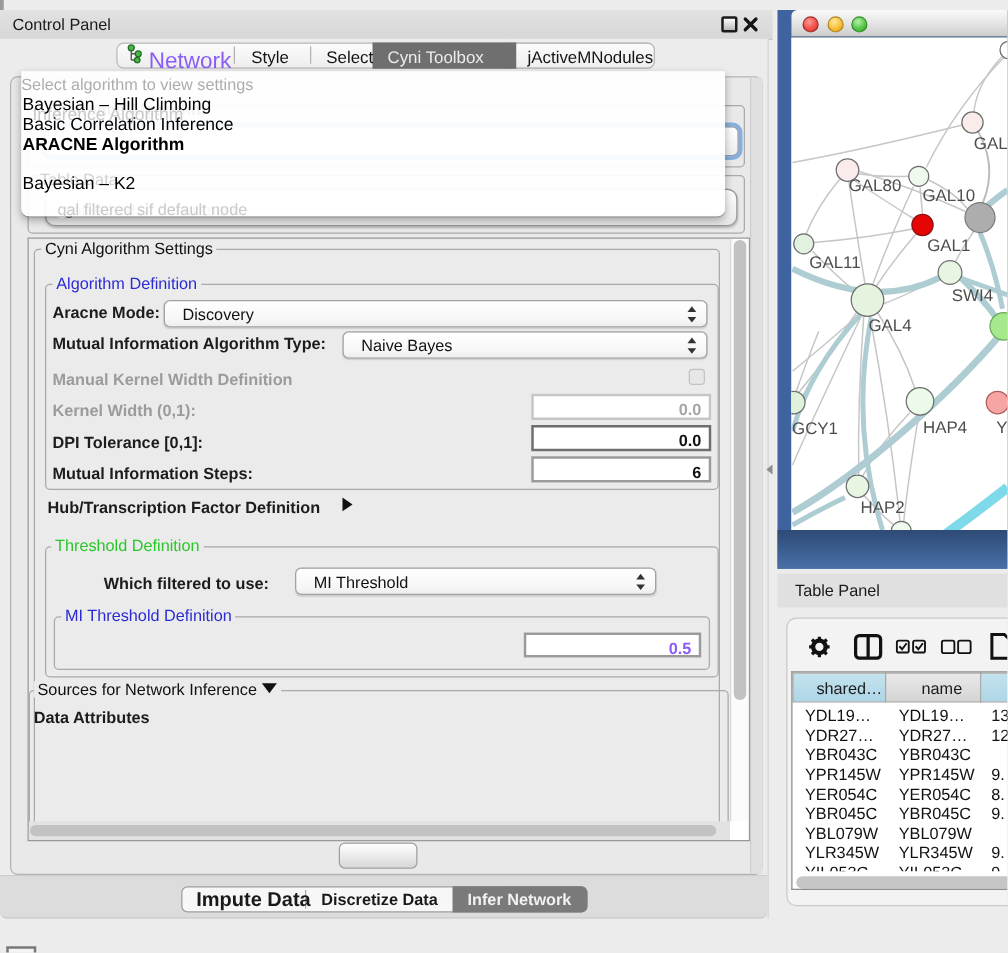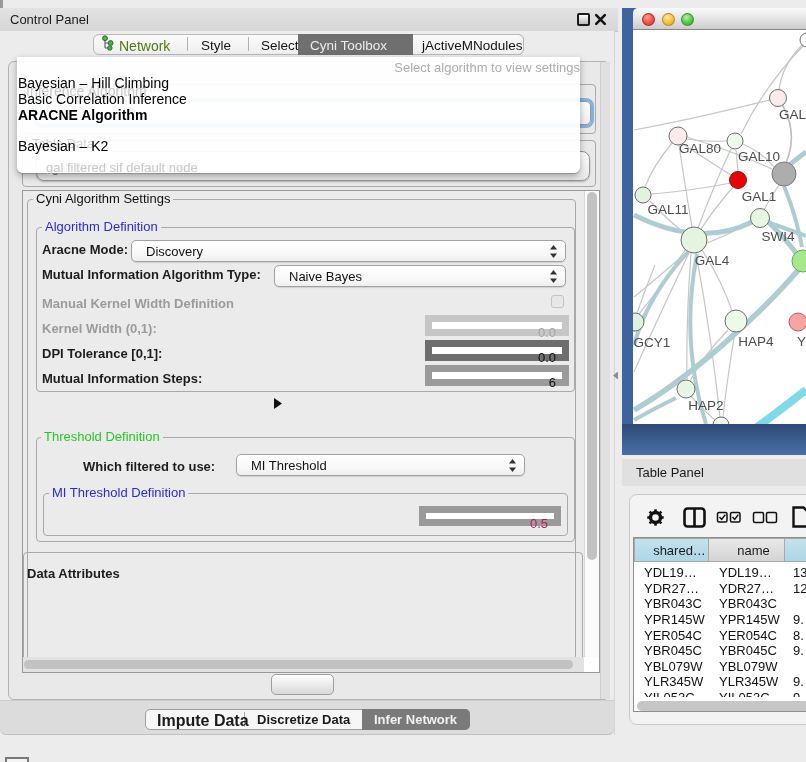--- a/index.html
+++ b/index.html
@@ -4,21 +4,21 @@
 html,body{margin:0;padding:0;}
 body{width:806px;height:762px;overflow:hidden;background:#ECECEC;font-family:"Liberation Sans",sans-serif;-webkit-font-smoothing:antialiased;}
 .a{position:absolute;}
 .lbl{font-size:13px;font-weight:bold;color:#1c1c1c;white-space:nowrap;}
 .dis{color:#9b9b9b;}
 .grp{border:1px solid #a9a9a9;border-radius:4px;}
 .gt{font-size:13px;padding:0 3px;background:#ebebeb;white-space:nowrap;line-height:13px;}
 .combo{border:1px solid #a2a2a2;border-radius:5px;background:linear-gradient(#ffffff,#f7f7f7 70%,#eeeeee);box-shadow:0 1px 1px rgba(0,0,0,0.12);}
 .cotxt{position:absolute;left:14px;top:2.5px;font-size:13px;color:#111;white-space:nowrap;}
 .spin{position:absolute;right:7px;top:3px;width:9px;height:15px;}
-.fld{border:7px solid #0f766e;background:#fff;font-size:13px;text-align:right;color:#111;}
+.fld{border:2px solid #0f766e;background:#fff;font-size:13px;text-align:right;color:#111;font-weight:bold;}
 .fldtx{position:absolute;right:6px;top:3px;font-size:13px;}
 </style></head>
 <body>
 <div class="a" style="left:0;top:0;width:806px;height:762px;background:#ECECEC;overflow:hidden" id="root">
 
 <div class="a" style="left:0;top:0;width:3px;height:8px;background:#9a9a9a"></div>
 <div class="a" style="left:0;top:8px;width:618px;height:23px;background:linear-gradient(#e2e2e2,#d7d7d7);border-bottom:1px solid #c6c6c6"></div>
 <div class="a" style="left:10px;top:12px;font-size:13px;color:#1a1a1a">Control Panel</div>
 <div class="a" style="left:577px;top:13px;width:13px;height:13px;box-sizing:border-box;border:2px solid #1b1b1b;border-radius:2px;background:linear-gradient(#fdfdfd,#b9b9b9)"></div>
 <svg class="a" style="left:594px;top:13px" width="13" height="13" viewBox="0 0 13 13">
@@ -32,21 +32,21 @@
 <div class="a" style="left:187px;top:37px;width:1px;height:14px;background:#b2b2b2"></div>
 <div class="a" style="left:248px;top:37px;width:1px;height:14px;background:#b2b2b2"></div>
 <svg class="a" style="left:101px;top:35px" width="15" height="16" viewBox="0 0 15 16">
       <g stroke="#555" stroke-width="1.1" fill="none">
         <path d="M4,4 L4,13 M4,8 L9,8 M4,13 L8,13"></path>
       </g>
       <circle cx="4" cy="3.2" r="2.4" fill="#4cb54c" stroke="#1f6e1f"></circle>
       <circle cx="9.6" cy="8" r="2.4" fill="#4cb54c" stroke="#1f6e1f"></circle>
       <circle cx="8.8" cy="13" r="2.2" fill="#4cb54c" stroke="#1f6e1f"></circle>
     </svg>
-<div class="a" style="left:119px;top:38px;font-size:14px;color:#4d7c0f">Network</div>
+<div class="a" style="left:119px;top:38px;font-size:18px;color:#8b5cf6">Network</div>
 <div class="a" style="left:201px;top:38px;font-size:13.5px;color:#141414">Style</div>
 <div class="a" style="left:261px;top:38px;font-size:13.5px;color:#141414">Select</div>
 <div class="a" style="left:310px;top:38px;font-size:13.5px;color:#ececec">Cyni Toolbox</div>
 <div class="a" style="left:422px;top:38px;font-size:13.5px;color:#141414">jActiveMNodules</div>
 
 <div class="a" style="left:8px;top:61px;width:602px;height:639px;background:#e9e9e9;border:1px solid #b3b3b3;border-radius:6px;box-sizing:border-box"></div>
 <div class="a" style="left:600px;top:62px;width:9px;height:637px;background:#e0e0e0;border-left:1px solid #cdcdcd"></div>
 
 <div class="a grp" style="left:22px;top:84px;width:572px;height:48px;background:#e9e9e9"></div>
 <div class="a lbl" style="left:42px;top:80px;color:#333">Inference Algorithm</div>
@@ -88,41 +88,45 @@
         </div>
     <div class="a lbl" style="left:19px;top:155px">DPI Tolerance [0,1]:</div>
     <div class="a fld" style="left:402px;top:149px;width:144px;height:21px;border-color:#6e6e6e;box-sizing:border-box">
           <span class="fldtx" style="color:#111">0.0</span>
         </div>
     <div class="a lbl" style="left:19px;top:180px">Mutual Information Steps:</div>
     <div class="a fld" style="left:402px;top:174px;width:144px;height:21px;border-color:#9a9a9a;box-sizing:border-box">
           <span class="fldtx" style="color:#111">6</span>
         </div>
 
+    <div class="a" style="left:15px;top:207px;font-size:13px;font-weight:bold;color:#1c1c1c">Hub/Transcription Factor Definition</div>
     <svg class="a" style="left:250px;top:206px" width="10" height="13" viewBox="0 0 10 13">
           <path d="M1,1 L9,6.5 L1,12 Z" fill="#111"></path>
         </svg>
 
     <div class="a grp" style="left:13px;top:246px;width:537px;height:103px"></div>
     <div class="a gt" style="left:18px;top:239px;color:#28c828">Threshold Definition</div>
     <div class="a lbl" style="left:60px;top:268px">Which filtered to use:</div>
     <div class="a combo" style="left:213px;top:263px;width:289px;height:22px;box-sizing:border-box">
       <div class="cotxt">MI Threshold</div>
       <svg class="spin" width="9" height="15" viewBox="0 0 9 15">
             <path d="M4.5,1 L8,5.5 L1,5.5 Z" fill="#333"></path>
             <path d="M4.5,14 L1,9.5 L8,9.5 Z" fill="#333"></path>
           </svg>
     </div>
     <div class="a grp" style="left:20px;top:302px;width:523px;height:41px"></div>
     <div class="a gt" style="left:26px;top:295px;color:#2b2bd3">MI Threshold Definition</div>
     <div class="a fld" style="left:396px;top:315px;width:142px;height:20px;border-color:#9a9a9a;box-sizing:border-box">
-          <span class="fldtx" style="color:#be185d">0.5</span>
+          <span class="fldtx" style="color:#8b5cf6">0.5</span>
         </div>
 
     <div class="a grp" style="left:0px;top:361px;width:558px;height:130px"></div>
+    <div class="a gt" style="left:4px;top:354px;color:#111;font-weight:normal">Sources for Network Inference <svg width="13" height="9" viewBox="0 0 13 9" style="vertical-align:1px">
+            <path d="M0.5,0.5 L12.5,0.5 L6.5,8.5 Z" fill="#111"></path>
+          </svg></div>
     <div class="a lbl" style="left:4px;top:375px">Data Attributes</div>
 
     <div class="a" style="left:0px;top:466px;width:561px;height:15px;background:#e2e2e2"></div>
     <div class="a" style="left:1px;top:469px;width:549px;height:9px;background:#c2c2c2;border-radius:4.5px"></div>
     <div class="a" style="left:561px;top:465px;width:15px;height:16px;background:#fff"></div>
 
     <div class="a" style="left:561px;top:0;width:15px;height:466px;background:#fbfbfb;border-left:1px solid #d9d9d9;box-sizing:border-box"></div>
     <div class="a" style="left:563.5px;top:1px;width:10px;height:368px;background:#c2c2c2;border-radius:5px"></div>
   </div>
 </div>
@@ -135,21 +139,21 @@
 <div class="a" style="left:362px;top:709px;width:108px;height:21px;background:#7a7a7a;border-radius:0 5px 5px 0"></div>
 <div class="a" style="left:244px;top:712px;width:1px;height:15px;background:#aaa"></div>
 <div class="a" style="left:157px;top:712px;font-size:16px;font-weight:bold;color:#1a1a1a">Impute Data</div>
 <div class="a" style="left:257px;top:712px;font-size:13px;font-weight:bold;color:#1a1a1a">Discretize Data</div>
 <div class="a" style="left:374px;top:712px;font-size:13px;font-weight:bold;color:#f2f2f2">Infer Network</div>
 
 <div class="a" style="left:17px;top:57px;width:563px;height:116px;background:rgba(255,255,255,0.94);border-radius:0 0 6px 6px;box-shadow:0 1px 0 rgba(120,120,120,0.55),0 3px 7px rgba(0,0,0,0.32)"></div>
 <div class="a" style="left:26px;top:83px;font-size:14px;color:#c9c9c9">Inference Algorithm</div>
     <div class="a" style="left:32px;top:136px;font-size:13px;color:#d2d2d2">Table Data</div>
     <div class="a" style="left:46px;top:160px;font-size:13px;color:#c9c9c9">gal filtered sif default node</div>
-    <div class="a" style="left:17px;top:60px;width:563px;text-align:right;font-size:13px;color:#adadad">Select algorithm to view settings</div>
+    <div class="a" style="left:17px;top:60px;width:563px;text-align:left;font-size:13px;color:#adadad">Select algorithm to view settings</div>
 <div class="a" style="left:18px;top:75.2px;font-size:14px;color:#000">Bayesian – Hill Climbing</div>
 <div class="a" style="left:18px;top:90.9px;font-size:14px;color:#000">Basic Correlation Inference</div>
 <div class="a" style="left:18px;top:106.6px;font-size:14px;font-weight:bold;color:#000">ARACNE Algorithm</div>
 <div class="a" style="left:18px;top:138px;font-size:14px;color:#000">Bayesian – K2</div>
 
 <div class="a" style="left:5px;top:757px;width:20px;height:12px;border:2px solid #787878;background:#f4f4f4"></div>
 
 <svg class="a" style="left:612px;top:371px" width="7" height="9" viewBox="0 0 7 9">
       <path d="M6,0.5 L1,4.5 L6,8.5 Z" fill="#8d8d8d"></path>
     </svg>

